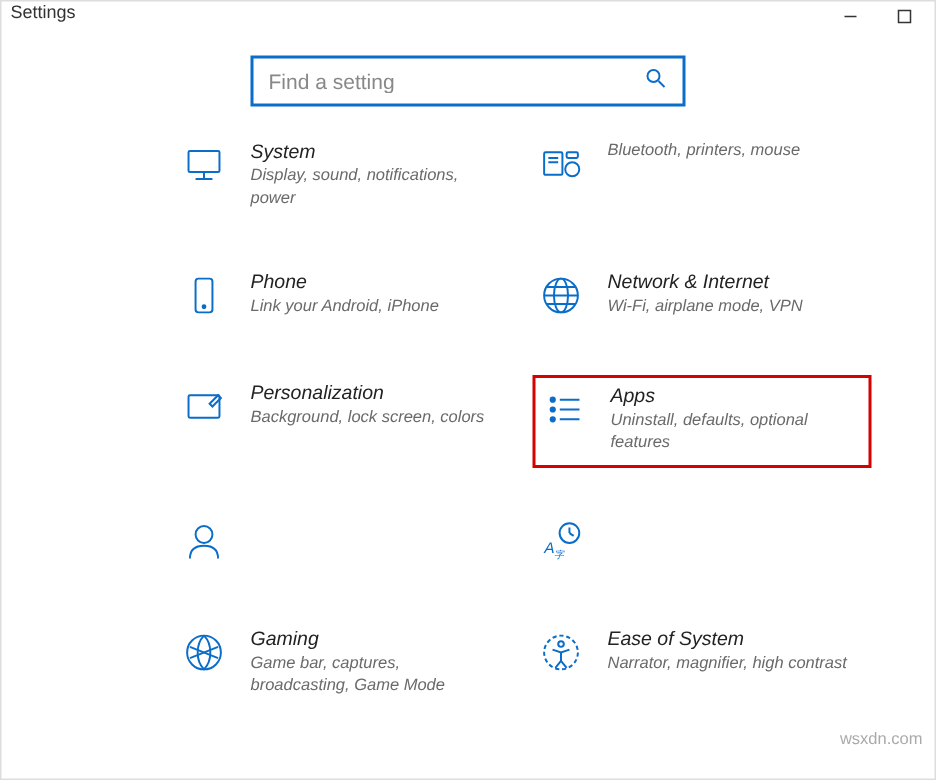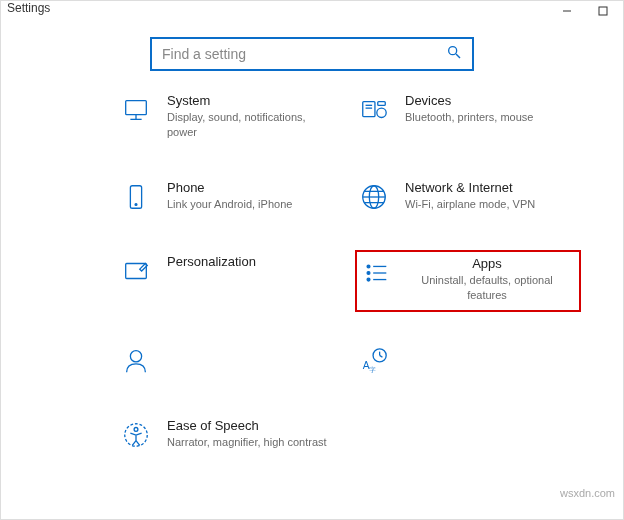--- a/index.html
+++ b/index.html
@@ -2,32 +2,32 @@
 <html><head>
   <meta charset="utf-8">
   <style>
     * { margin: 0; padding: 0; box-sizing: border-box; font-family: "Segoe UI", Arial, sans-serif; }
     body { width: 624px; height: 520px; background: #fff; position: relative; overflow: hidden; border: 1px solid #ddd; }
     .titlebar { display: flex; height: 28px; padding: 0 6px; font-size: 12px; color: #333; }
     .titlebar-title { flex: 1; }
     .win-controls { display: flex; gap: 8px; }
     .win-btn { width: 28px; height: 20px; display: flex; align-items: center; justify-content: center; color: #333; font-size: 11px; }
     .search-wrap { display: flex; justify-content: center; padding: 8px 0 18px 0; }
-    .search-box { width: 324px; height: 34px; border: 2px solid #0a6dc9; display: flex; align-items: center; padding: 0 10px; }
+    .search-box { width: 290px; height: 34px; border: 2px solid #0a6dc9; display: flex; align-items: center; padding: 0 10px; }
     .search-input { flex: 1; border: none; outline: none; font-size: 14px; color: #888; background: transparent; }
     .search-input::placeholder { color: #888; }
     .search-icon svg { width: 16px; height: 16px; }
-    .grid { display: grid; grid-template-columns: 1fr 1fr; column-gap: 12px; row-gap: 28px; padding: 0 42px 0 116px; }
+    .grid { display: grid; grid-template-columns: 1fr 1fr; column-gap: 12px; row-gap: 28px; padding: 0 42px 0 116px; font-style: italic; }
     .tile { display: flex; gap: 14px; align-items: flex-start; position: relative; padding: 4px 2px 8px 2px; cursor: pointer; }
     .tile .icon-box { width: 34px; height: 34px; display: flex; align-items: flex-start; justify-content: center; flex-shrink: 0; padding-top: 2px; }
     .tile .icon-box svg { width: 30px; height: 30px; stroke: #0a6dc9; fill: none; stroke-width: 1.4; }
     .tile-text { display: flex; flex-direction: column; gap: 2px; padding-right: 6px; }
     .tile-title { font-size: 13px; color: #222; }
     .tile-sub { font-size: 11px; color: #6a6a6a; line-height: 1.35; max-width: 160px; }
-    .highlight { border: 2px solid #d60000; text-align: center; }
+    .highlight { border: 2px solid #d60000; }
     .watermark { position: absolute; bottom: 20px; right: 8px; font-size: 11px; color: #aaa; }
   </style>
 </head>
 <body>
 
 <div class="titlebar">
   <span class="titlebar-title">Settings</span>
   <div class="win-controls">
     <div class="win-btn">
         <svg width="10" height="10">
@@ -74,21 +74,20 @@
     <span class="icon-box">
       <svg viewBox="0 0 32 32">
           <rect x="4" y="7" width="13" height="16" rx="1"></rect>
           <line x1="7" y1="11" x2="14" y2="11"></line>
           <line x1="7" y1="14" x2="14" y2="14"></line>
           <circle cx="24" cy="19" r="5"></circle>
           <rect x="20" y="7" width="8" height="4" rx="1"></rect>
         </svg>
     </span>
     <div class="tile-text">
-      <span class="tile-title">Devices</span>
       <span class="tile-sub">Bluetooth, printers, mouse</span>
     </div>
   </div>
 
   <div class="tile">
     <span class="icon-box">
       <svg viewBox="0 0 32 32">
           <rect x="10" y="4" width="12" height="24" rx="2"></rect>
           <circle cx="16" cy="24" r="1" fill="#0a6dc9"></circle>
         </svg>
@@ -117,20 +116,21 @@
 
   <div class="tile">
     <span class="icon-box">
       <svg viewBox="0 0 32 32">
           <rect x="5" y="8" width="22" height="16" rx="1"></rect>
           <path d="M20 14 L26 8 L28 10 L22 16 Z"></path>
         </svg>
     </span>
     <div class="tile-text">
       <span class="tile-title">Personalization</span>
+      <span class="tile-sub">Background, lock screen, colors</span>
     </div>
   </div>
 
   <div class="tile highlight">
     <span class="icon-box">
       <svg viewBox="0 0 32 32">
           <circle cx="8" cy="9" r="1.5" fill="#0a6dc9"></circle>
           <line x1="13" y1="9" x2="27" y2="9"></line>
           <circle cx="8" cy="16" r="1.5" fill="#0a6dc9"></circle>
           <line x1="13" y1="16" x2="27" y2="16"></line>
@@ -158,30 +158,44 @@
       <svg viewBox="0 0 32 32">
           <circle cx="22" cy="10" r="7"></circle>
           <line x1="22" y1="10" x2="22" y2="6"></line>
           <line x1="22" y1="10" x2="25" y2="12"></line>
           <text x="4" y="24" font-size="11" fill="#0a6dc9" stroke="none" font-family="Segoe UI">A</text>
           <text x="11" y="28" font-size="7" fill="#0a6dc9" stroke="none">字</text>
         </svg>
     </span>
   </div>
 
+  <div class="tile">
+    <span class="icon-box">
+      <svg viewBox="0 0 32 32">
+          <circle cx="16" cy="16" r="12"></circle>
+          <path d="M16 4 C10 10 10 22 16 28 C22 22 22 10 16 4"></path>
+          <line x1="6" y1="12" x2="26" y2="20"></line>
+          <line x1="6" y1="20" x2="26" y2="12"></line>
+        </svg>
+    </span>
+    <div class="tile-text">
+      <span class="tile-title">Gaming</span>
+      <span class="tile-sub">Game bar, captures, broadcasting, Game Mode</span>
+    </div>
+  </div>
 
   <div class="tile">
     <span class="icon-box">
       <svg viewBox="0 0 32 32">
           <circle cx="16" cy="16" r="12" stroke-dasharray="3 2"></circle>
           <circle cx="16" cy="10" r="2"></circle>
           <path d="M10 14 L16 16 L22 14 M16 16 L16 22 M16 22 L12 27 M16 22 L20 27"></path>
         </svg>
     </span>
     <div class="tile-text">
-      <span class="tile-title">Ease of Speech</span>
+      <span class="tile-title">Ease of System</span>
       <span class="tile-sub">Narrator, magnifier, high contrast</span>
     </div>
   </div>
 
 </div>
 
 <div class="watermark">wsxdn.com</div>
 
 </body></html>

